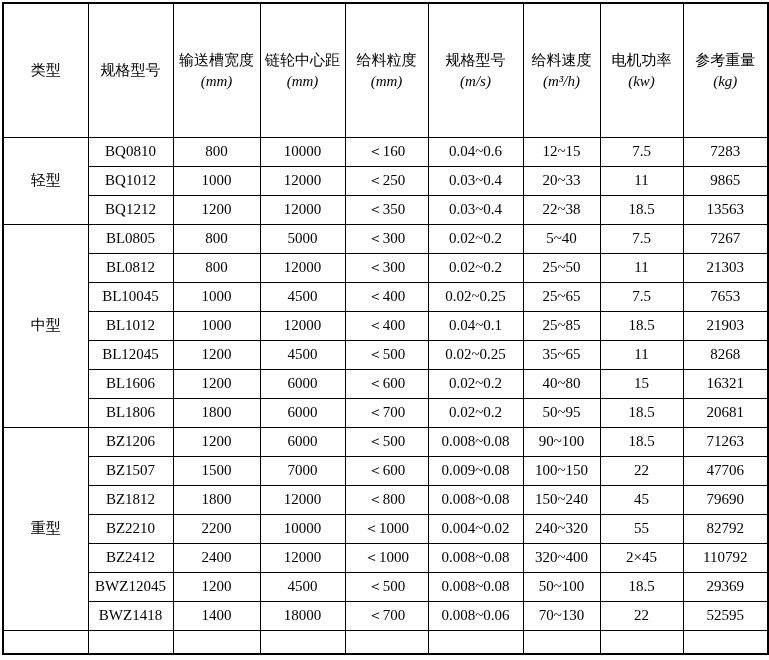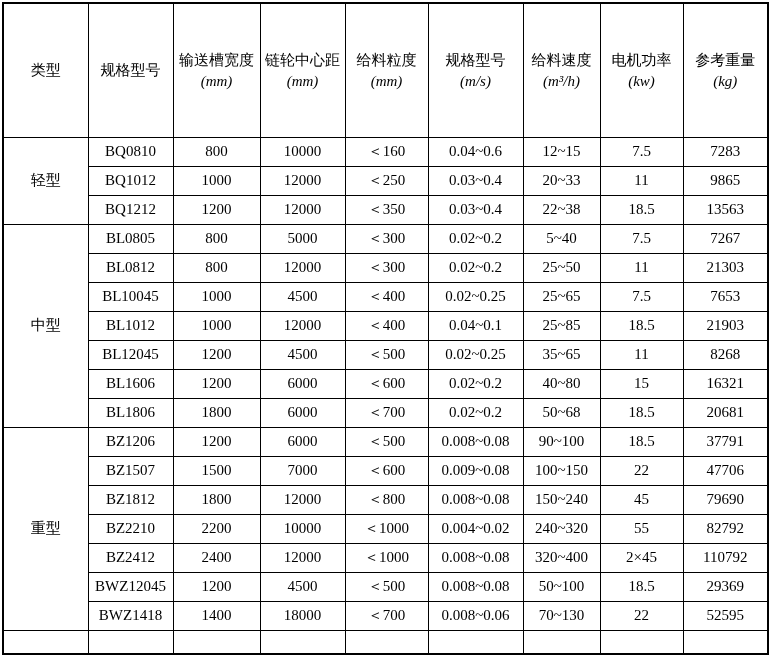--- a/index.html
+++ b/index.html
@@ -193,34 +193,34 @@
         <td>40~80</td>
         <td>15</td>
         <td>16321</td>
       </tr>
       <tr>
         <td>BL1806</td>
         <td>1800</td>
         <td>6000</td>
         <td>＜700</td>
         <td>0.02~0.2</td>
-        <td>50~68</td>
+        <td>50~95</td>
         <td>18.5</td>
         <td>20681</td>
       </tr>
       <tr>
         <td rowspan="7" class="type-cell">重型</td>
         <td>BZ1206</td>
         <td>1200</td>
         <td>6000</td>
         <td>＜500</td>
         <td>0.008~0.08</td>
         <td>90~100</td>
         <td>18.5</td>
-        <td>37791</td>
+        <td>71263</td>
       </tr>
       <tr>
         <td>BZ1507</td>
         <td>1500</td>
         <td>7000</td>
         <td>＜600</td>
         <td>0.009~0.08</td>
         <td>100~150</td>
         <td>22</td>
         <td>47706</td>

